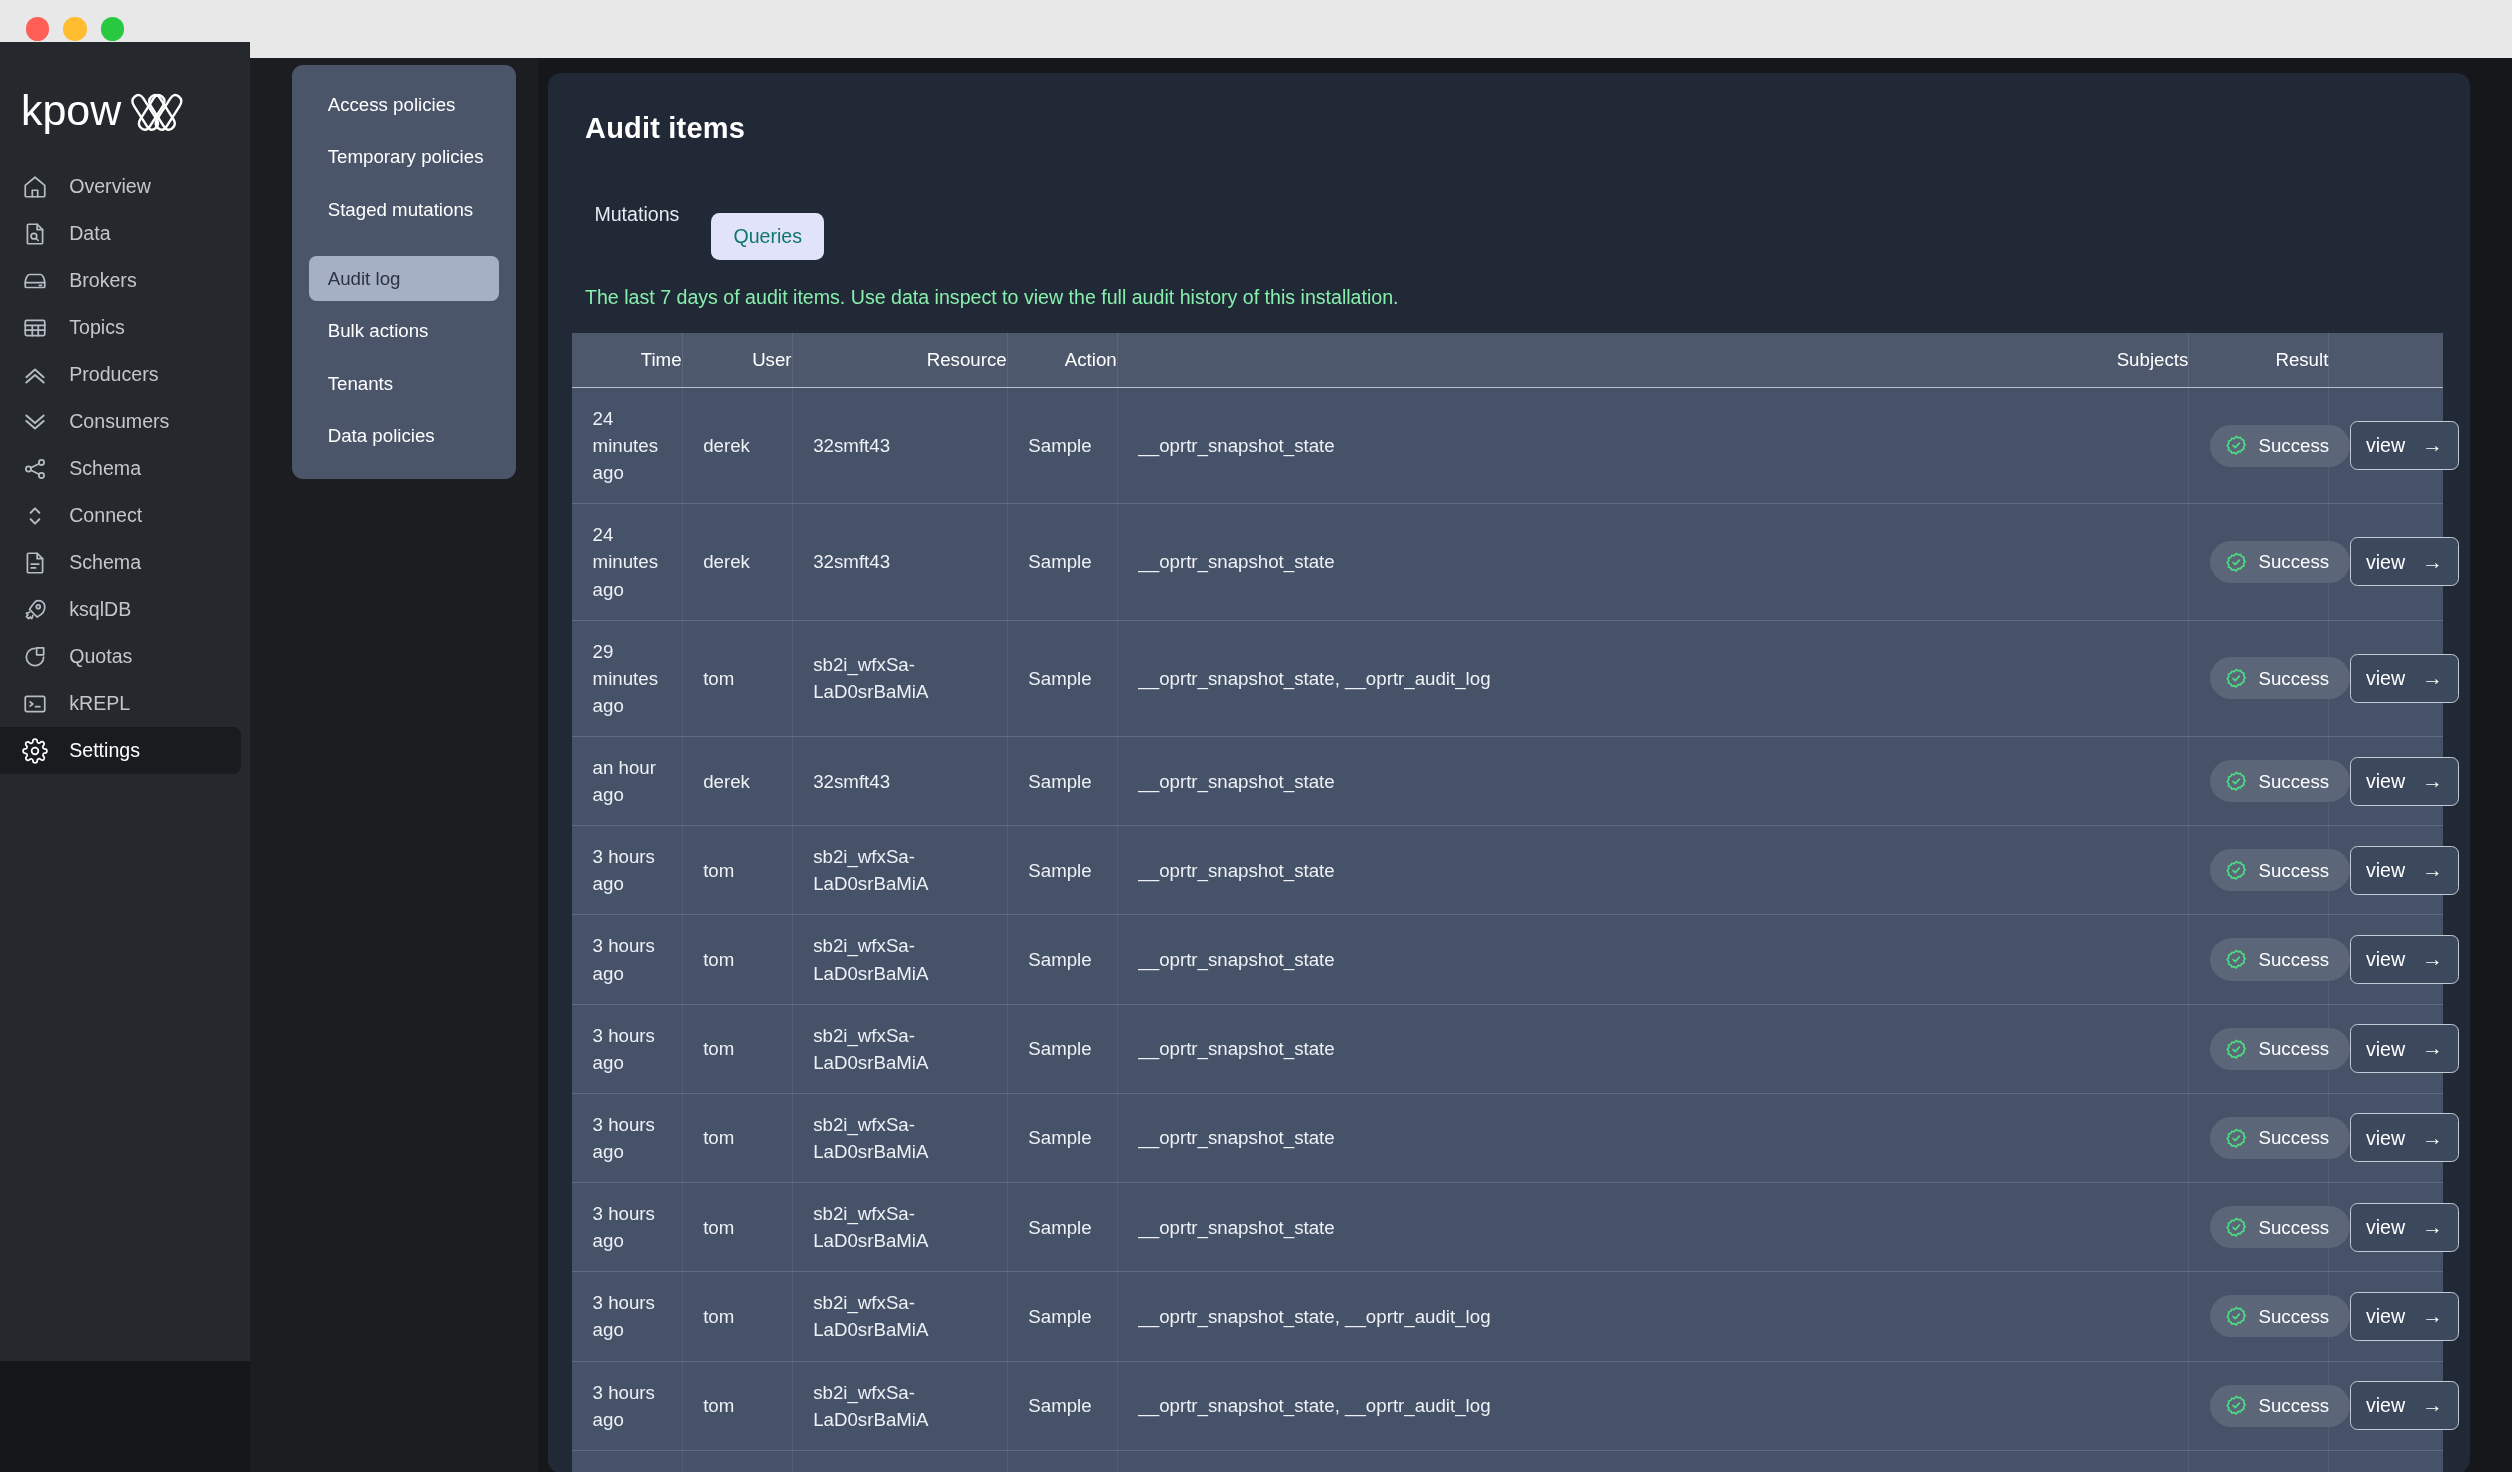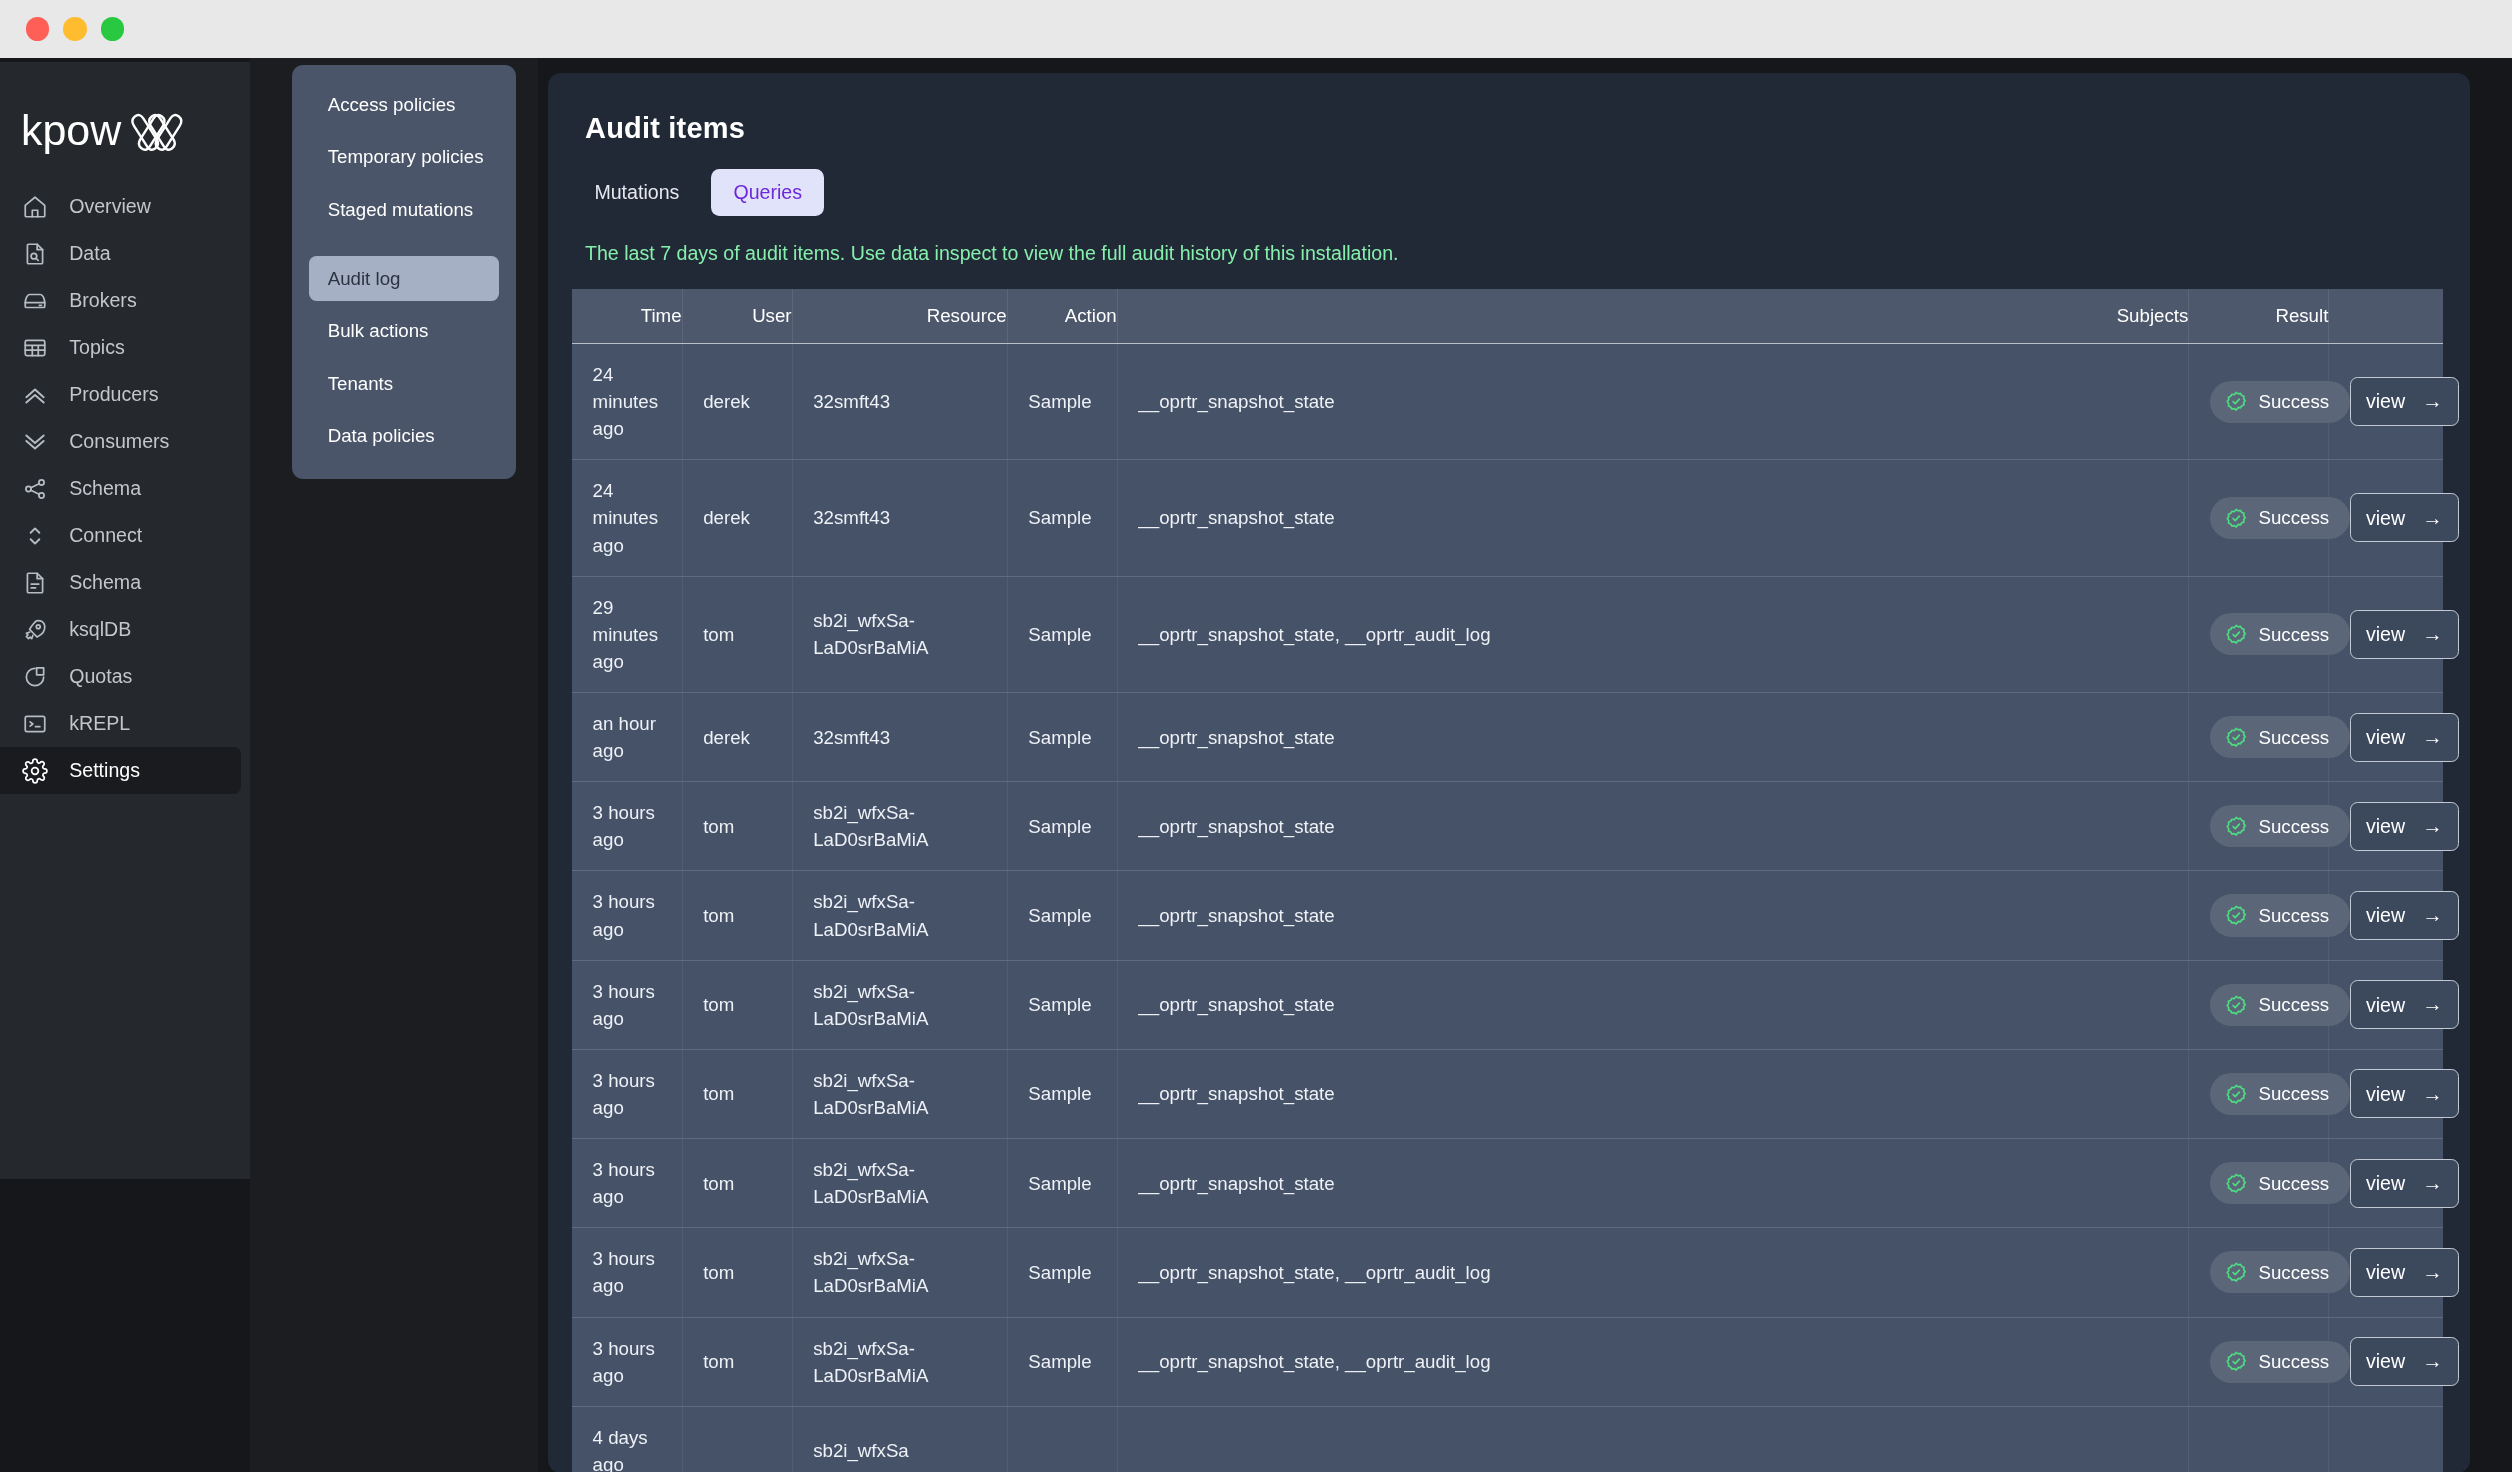--- a/index.html
+++ b/index.html
@@ -16,21 +16,21 @@
     position: absolute; top: 0; left: 0; width: 2512px; height: 58px;
     background: #e8e8e8; display: flex; align-items: center; padding-left: 26px; gap: 14px;
   }
   .dot { width: 23.4px; height: 23.4px; border-radius: 50%; }
   .dot.red { background: #ff5f57; }
   .dot.yellow { background: #febc2e; }
   .dot.green { background: #28c840; }
 
   
   .sidebar {
-    position: absolute; top: 62px; left: 0; width: 250px; height: 1117px;
+    position: absolute; top: 42px; left: 0; width: 250px; height: 1319px;
     background: #25282c;
   }
   .logo { padding: 45px 0 0 20.6px; height: 110px; }
   .logo svg { display: block; }
   .nav { margin-top: 11.2px; }
   .nav-item {
     display: flex; align-items: center; gap: 20.6px;
     height: 47px; margin: 0 9.3px 0 0;
     padding-left: 20.6px;
     color: #c3c7cc; font-size: 19.6px;
@@ -61,21 +61,21 @@
     position: absolute; top: 73px; left: 548px; width: 1922px; height: 1400px;
     background: #212936; border-radius: 13px; overflow: hidden;
   }
   .card-title { margin: 39px 0 0 37px; color: #ffffff; font-size: 29px; font-weight: bold; letter-spacing: 0.2px; }
 
   .tabs { display: flex; align-items: center; gap: 9.3px; margin: 24px 0 0 24px; }
   .tab {
     padding: 12px 22.4px; border-radius: 8.4px; font-size: 19.6px;
     color: #e6e9ef; background: transparent; white-space: nowrap;
   }
-  .tab.active { background: #e1e3fb; color: #6d28d9; }
+  .tab.active { background: #e1e3fb; color: #0f766e; margin-top: 44px; }
 
   .card-desc { margin: 26px 0 0 37px; color: #86efac; font-size: 19.6px; }
 
   
   .tbl-wrap { margin: 24px 0 0 24px; width: 1871px; }
   table { border-collapse: collapse; width: 1871px; table-layout: fixed; }
   thead th {
     background: #4d586c; color: #ffffff; font-size: 18.7px; font-weight: normal;
     text-align: right; padding: 16px 0 16px 20.6px; height: 52px;
     border-right: 0.9px solid #5c6679;

